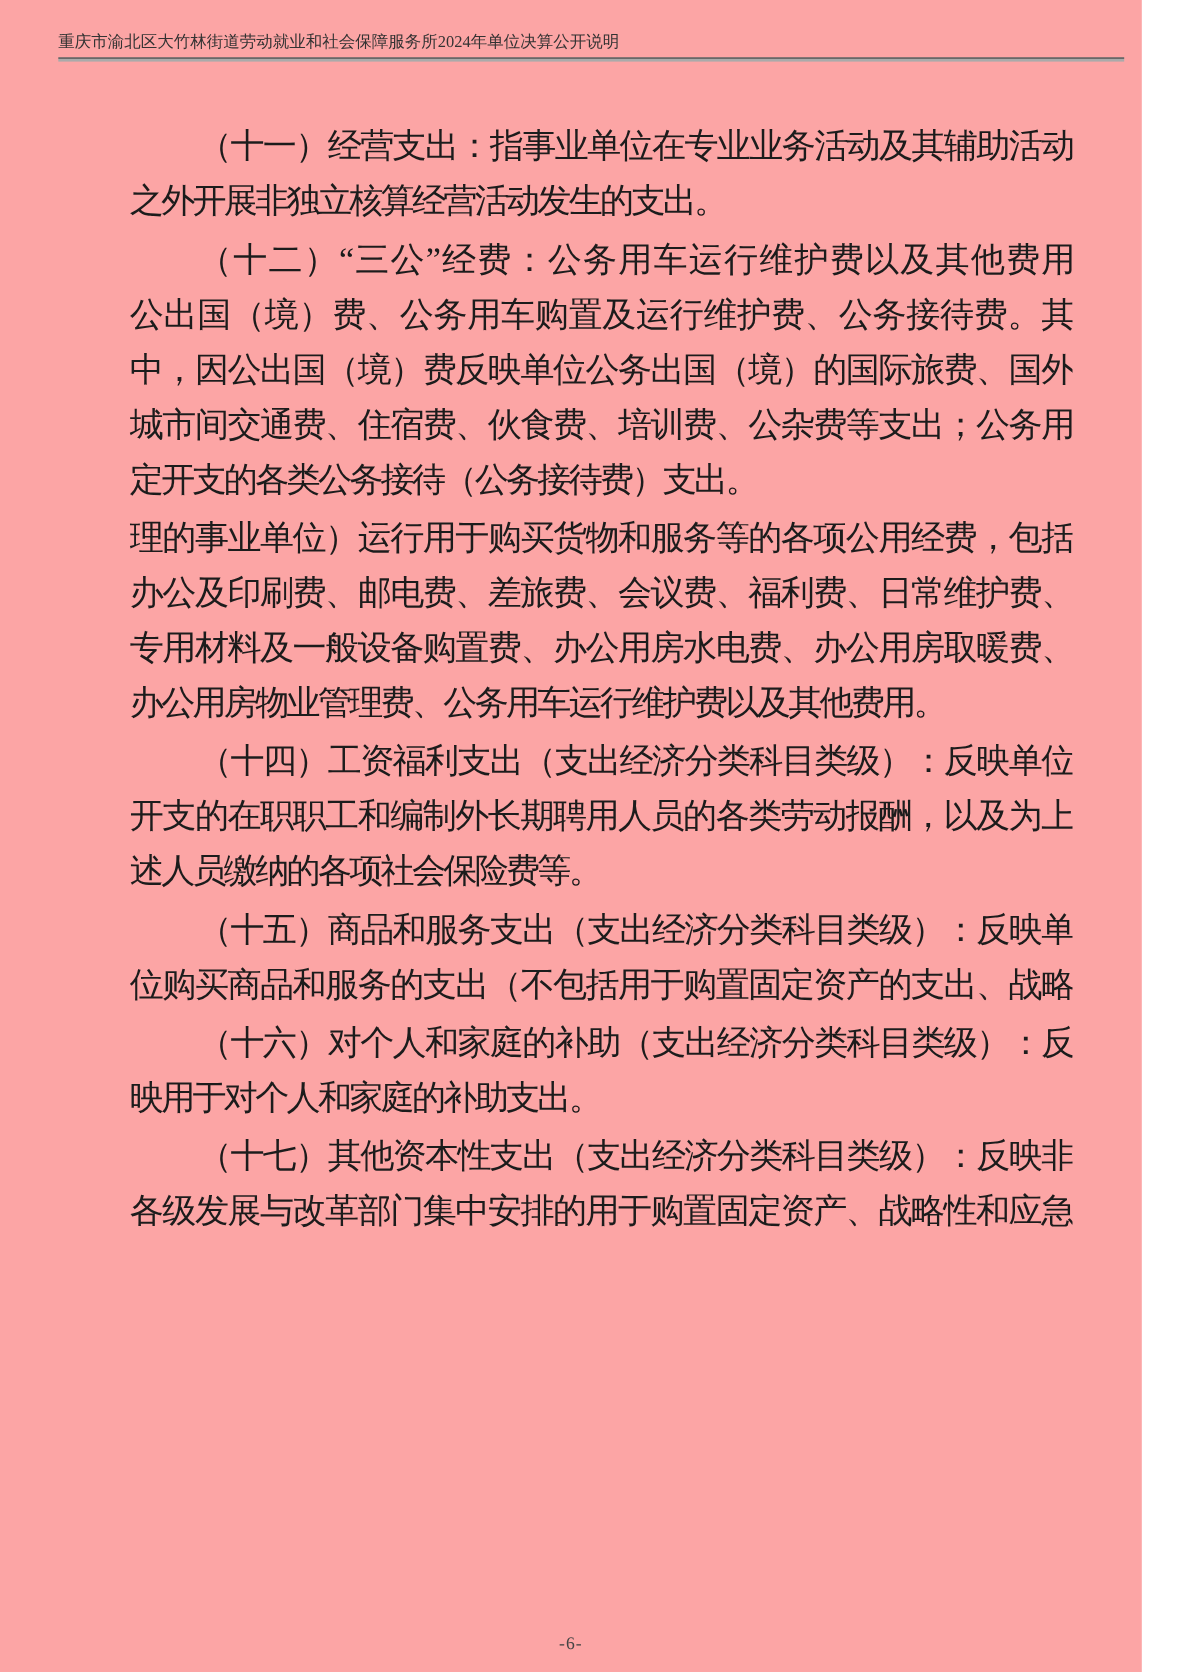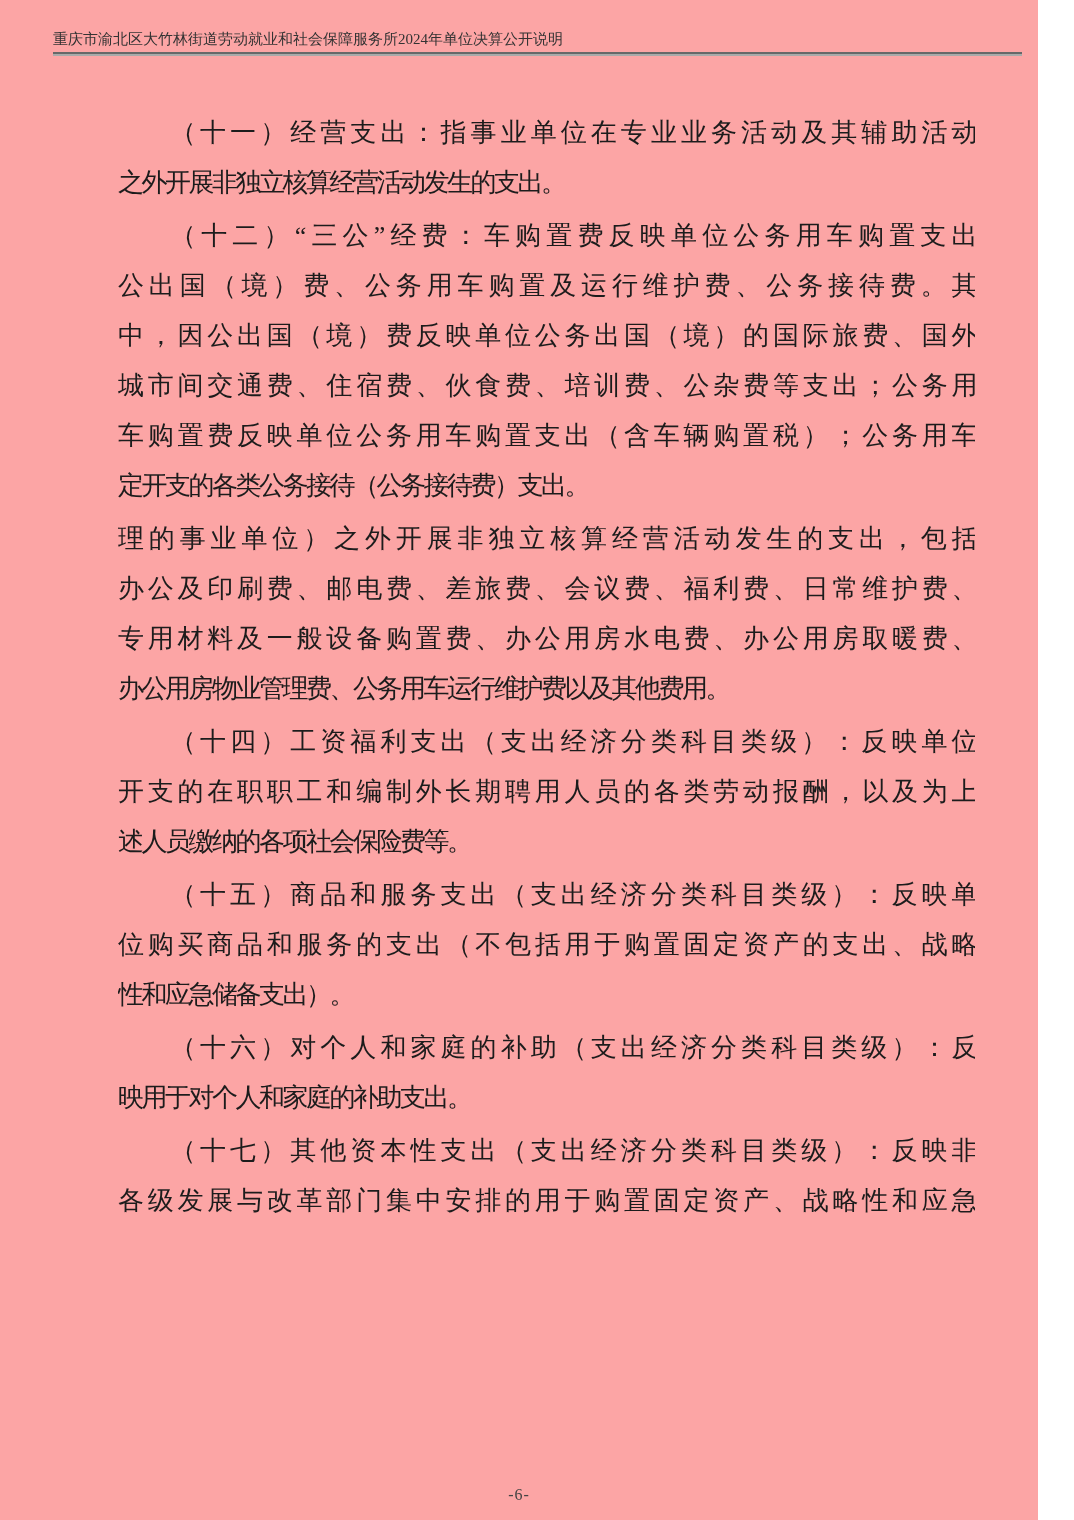--- a/index.html
+++ b/index.html
@@ -34,21 +34,21 @@
     height: 4px;
     background: linear-gradient(to bottom, #686868 0 45%, #aaaaaa 45% 100%);
   }
   
   .content {
     position: absolute;
     left: 118px;
     top: 108px;
     width: 857px;
     color: #1c1c1c;
-    font-size: 26px;
+    font-size: 31px;
     letter-spacing: -2.5px;
   }
   .paragraph {
     margin: 0 0 3px 0;
   }
   .line {
     height: 50px;
     line-height: 50px;
     overflow: hidden;
     text-align: justify;
@@ -82,42 +82,40 @@
     <div class="header-title">重庆市渝北区大竹林街道劳动就业和社会保障服务所2024年单位决算公开说明</div>
     <div class="header-rule"></div>
   </div>
 
   <div class="content">
       <div class="paragraph">
         <div class="line first">（十一）经营支出：指事业单位在专业业务活动及其辅助活动</div>
         <div class="line para-end">之外开展非独立核算经营活动发生的支出。</div>
       </div>
       <div class="paragraph">
-        <div class="line first">（十二）“三公”经费：车购置费反映单位公务用车购置支出</div>
+        <div class="line first">（十二）“三公”经费：公务用车运行维护费以及其他费用</div>
         <div class="line">公出国（境）费、公务用车购置及运行维护费、公务接待费。其</div>
         <div class="line">中，因公出国（境）费反映单位公务出国（境）的国际旅费、国外</div>
         <div class="line">城市间交通费、住宿费、伙食费、培训费、公杂费等支出；公务用</div>
-        <div class="line">车购置费反映单位公务用车购置支出（含车辆购置税）；公务用车</div>
         <div class="line para-end">定开支的各类公务接待（公务接待费）支出。</div>
       </div>
       <div class="paragraph">
-        <div class="line">理的事业单位）之外开展非独立核算经营活动发生的支出，包括</div>
+        <div class="line">理的事业单位）运行用于购买货物和服务等的各项公用经费，包括</div>
         <div class="line">办公及印刷费、邮电费、差旅费、会议费、福利费、日常维护费、</div>
         <div class="line">专用材料及一般设备购置费、办公用房水电费、办公用房取暖费、</div>
         <div class="line para-end">办公用房物业管理费、公务用车运行维护费以及其他费用。</div>
       </div>
       <div class="paragraph">
         <div class="line first">（十四）工资福利支出（支出经济分类科目类级）：反映单位</div>
         <div class="line">开支的在职职工和编制外长期聘用人员的各类劳动报酬，以及为上</div>
         <div class="line para-end">述人员缴纳的各项社会保险费等。</div>
       </div>
       <div class="paragraph">
         <div class="line first">（十五）商品和服务支出（支出经济分类科目类级）：反映单</div>
         <div class="line">位购买商品和服务的支出（不包括用于购置固定资产的支出、战略</div>
-        <div class="line para-end">性和应急储备支出）。</div>
       </div>
       <div class="paragraph">
         <div class="line first">（十六）对个人和家庭的补助（支出经济分类科目类级）：反</div>
         <div class="line para-end">映用于对个人和家庭的补助支出。</div>
       </div>
       <div class="paragraph">
         <div class="line first">（十七）其他资本性支出（支出经济分类科目类级）：反映非</div>
         <div class="line">各级发展与改革部门集中安排的用于购置固定资产、战略性和应急</div>
       </div>
     </div>

